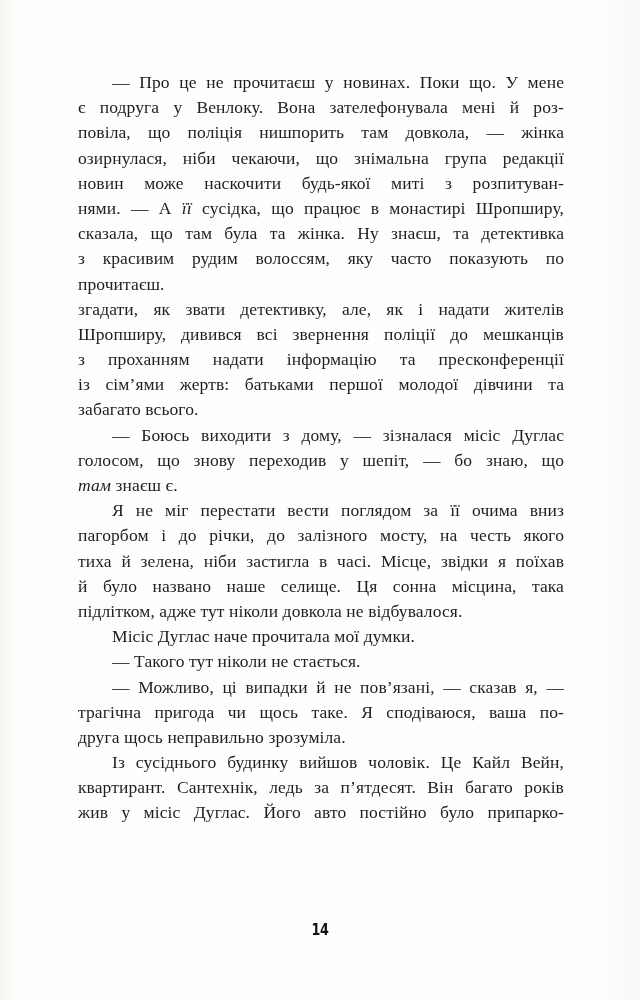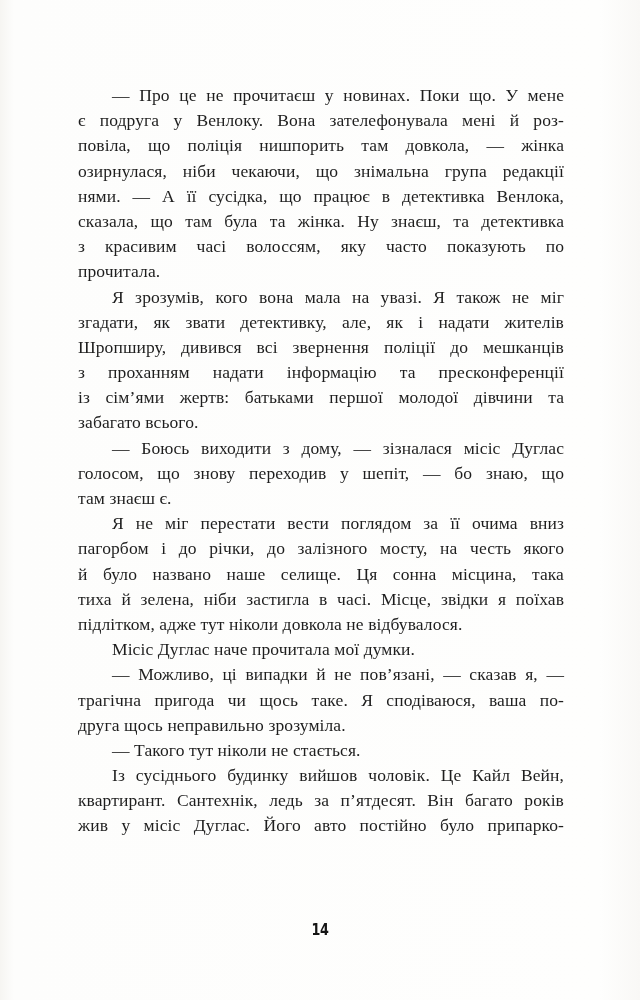--- a/index.html
+++ b/index.html
@@ -10,36 +10,36 @@
     width: 640px;
     height: 1000px;
     position: relative;
     background: linear-gradient(90deg, #f6f5f2 0px, #fdfdfc 14px, #fefefd 600px, #f9f8f6 640px);
     font-family: "Liberation Serif", "DejaVu Serif", serif;
     overflow: hidden;
   }
   .text-block {
     position: absolute;
     left: 78px;
-    top: 83px;
+    top: 70px;
     width: 486px;
     color: #1e1e1e;
     font-size: 17.5px;
     line-height: 25.2px;
     letter-spacing: 0.1px;
   }
   .para { margin: 0; }
   .line {
     height: 25.2px;
     text-align: justify;
     text-align-last: left;
   }
   .line.jst { text-align-last: justify; }
   .line.ind { padding-left: 34px; }
-  .it { }
+  .it { font-style: italic; }
   .page-number {
     position: absolute;
     top: 921px;
     left: 0;
     width: 640px;
     text-align: center;
     font-family: "DejaVu Sans", "Liberation Sans", sans-serif;
     font-weight: 700;
     font-size: 15px;
     letter-spacing: -0.5px;
@@ -49,55 +49,55 @@
 </style>
 </head>
 <body>
 
 <div class="text-block">
     <div class="para">
       <div class="line jst ind"><span>— Про це не прочитаєш у новинах. Поки що. У мене</span></div>
       <div class="line jst"><span>є подруга у Венлоку. Вона зателефонувала мені й роз-</span></div>
       <div class="line jst"><span>повіла, що поліція нишпорить там довкола, — жінка</span></div>
       <div class="line jst"><span>озирнулася, ніби чекаючи, що знімальна група редакції</span></div>
-      <div class="line jst"><span>нями. — А </span><span class="it">її</span><span> сусідка, що працює в детективка Венлока,</span></div>
+      <div class="line jst"><span>новин може наскочити будь-якої миті з розпитуван-</span></div>
+      <div class="line jst"><span>нями. — А </span><span class="it">її</span><span> сусідка, що працює в монастирі Шропширу,</span></div>
       <div class="line jst"><span>сказала, що там була та жінка. Ну знаєш, та детективка</span></div>
-      <div class="line jst"><span>з красивим часі волоссям, яку часто показують по</span></div>
-      <div class="line"><span>прочитала.</span></div>
+      <div class="line jst"><span>з красивим рудим волоссям, яку часто показують по</span></div>
+      <div class="line"><span>прочитаєш.</span></div>
     </div>
     <div class="para">
-      <div class="line jst ind"><span>Я зрозумів, кого вона мала на увазі. Я також не міг</span></div>
       <div class="line jst"><span>згадати, як звати детективку, але, як і надати жителів</span></div>
       <div class="line jst"><span>Шропширу, дивився всі звернення поліції до мешканців</span></div>
       <div class="line jst"><span>з проханням надати інформацію та пресконференції</span></div>
       <div class="line jst"><span>із сім’ями жертв: батьками першої молодої дівчини та</span></div>
       <div class="line"><span>забагато всього.</span></div>
     </div>
     <div class="para">
       <div class="line jst ind"><span>— Боюсь виходити з дому, — зізналася місіс Дуглас</span></div>
       <div class="line jst"><span>голосом, що знову переходив у шепіт, — бо знаю, що</span></div>
       <div class="line"><span class="it">там</span><span> знаєш є.</span></div>
     </div>
     <div class="para">
       <div class="line jst ind"><span>Я не міг перестати вести поглядом за її очима вниз</span></div>
       <div class="line jst"><span>пагорбом і до річки, до залізного мосту, на честь якого</span></div>
+      <div class="line jst"><span>тиха й зелена, ніби застигла в часі. Місце, звідки я поїхав</span></div>
       <div class="line jst"><span>й було названо наше селище. Ця сонна місцина, така</span></div>
-      <div class="line jst"><span>тиха й зелена, ніби застигла в часі. Місце, звідки я поїхав</span></div>
       <div class="line"><span>підлітком, адже тут ніколи довкола не відбувалося.</span></div>
     </div>
     <div class="para">
       <div class="line ind"><span>Місіс Дуглас наче прочитала мої думки.</span></div>
     </div>
     <div class="para">
+      <div class="line ind"><span>— Такого тут ніколи не стається.</span></div>
+    </div>
+    <div class="para">
       <div class="line jst ind"><span>— Можливо, ці випадки й не пов’язані, — сказав я, —</span></div>
       <div class="line jst"><span>трагічна пригода чи щось таке. Я сподіваюся, ваша по-</span></div>
       <div class="line"><span>друга щось неправильно зрозуміла.</span></div>
-    </div>
-    <div class="para">
-      <div class="line ind"><span>— Такого тут ніколи не стається.</span></div>
     </div>
     <div class="para">
       <div class="line jst ind"><span>Із сусіднього будинку вийшов чоловік. Це Кайл Вейн,</span></div>
       <div class="line jst"><span>квартирант. Сантехнік, ледь за п’ятдесят. Він багато років</span></div>
       <div class="line jst"><span>жив у місіс Дуглас. Його авто постійно було припарко-</span></div>
     </div>
   </div>
 
 <div class="page-number">14</div>
 

